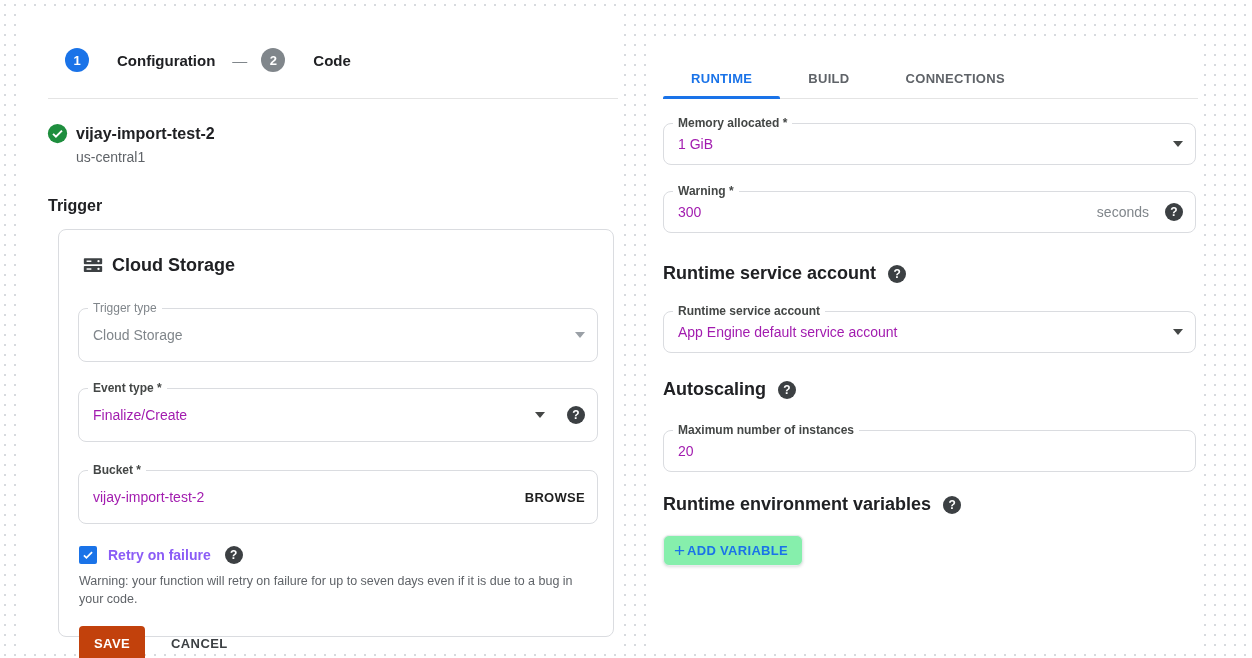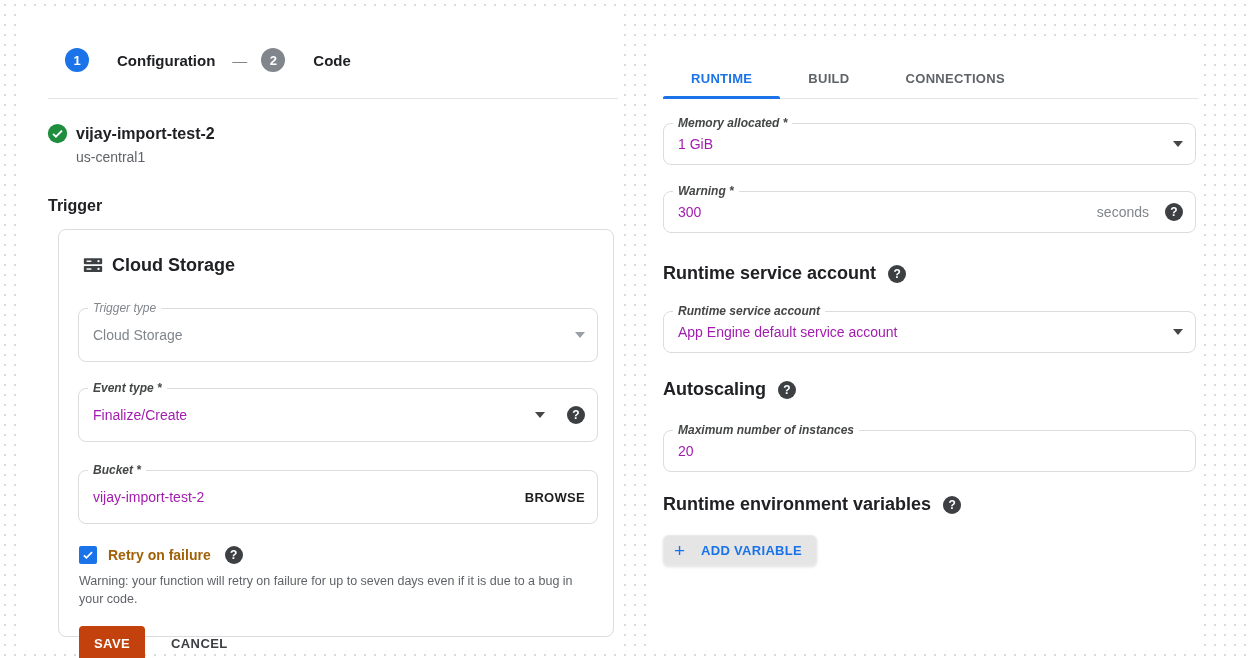--- a/index.html
+++ b/index.html
@@ -47,21 +47,21 @@
   .card-title { display:flex; align-items:center; gap:8px; margin-left:5px; }
   .card-title-text { font-size:18px; font-weight:700; color:#202124; }
 
   
   .tf {
     position:relative; border:1px solid #dadce0; border-radius:8px; background:#fff;
     display:flex; align-items:center; padding:0 12px 0 14px; height:54px; width:520px;
   }
   .tf-label {
     position:absolute; top:-8px; left:9px; background:#fff; padding:0 5px;
-    font-size:12px; font-weight:600; color:#444746; line-height:15px; white-space:nowrap;font-style:italic;
+    font-size:12px; font-weight:600; color:#444746; line-height:15px; white-space:nowrap;
   }
   .tf-value { font-size:14px; color:#a21caf; }
   .tf.disabled .tf-label { color:#80868b; font-weight:400; }
   .tf.disabled .tf-value { color:#80868b; }
   .spacer { flex:1; }
   .dd-arrow { width:0; height:0; border-left:5px solid transparent; border-right:5px solid transparent; border-top:6px solid #444746; }
   .tf.disabled .dd-arrow { border-top-color:#9aa0a6; }
   .help-icon {
     width:18px; height:18px; border-radius:50%; background:#3c4043; color:#fff;
     display:inline-flex; align-items:center; justify-content:center; flex:0 0 auto;
@@ -73,21 +73,21 @@
   .tf-trigger-type { margin:32px 0 0 1px; }
   .tf-event-type   { margin:26px 0 0 1px; }
   .tf-bucket       { margin:28px 0 0 1px; }
   .tf-event-type .dd-arrow { margin-right:22px; }
 
   .retry-row { display:flex; align-items:center; margin:22px 0 0 2px; }
   .checkbox {
     width:18px; height:18px; border-radius:2px; background:#1a73e8;
     display:flex; align-items:center; justify-content:center; cursor:pointer; flex:0 0 auto;
   }
-  .retry-label { margin-left:11px; font-size:14px; font-weight:600; color:#a16207; }
+  .retry-label { margin-left:11px; font-size:14px; font-weight:600; color:#8b5cf6; }
   .retry-row .help-icon { margin-left:14px; }
   .warning { margin:8px 0 0 2px; width:502px; font-size:12.5px; line-height:18px; color:#5f6368; }
 
   .actions { display:flex; align-items:center; gap:22px; margin:18px 0 0 2px; }
   .save-btn {
     background:#c2410c; color:#fff; border:none; border-radius:4px;
     font-family:inherit; font-size:13px; font-weight:700; letter-spacing:.4px;
     padding:10px 15px; cursor:pointer;
   }
   .cancel-btn {
@@ -114,22 +114,22 @@
   .rp-sa      { margin-top:27px; }
   .rp-max     { margin-top:30px; }
   .suffix { font-size:14px; color:#80868b; margin-right:16px; }
 
   .section-heading { display:flex; align-items:center; gap:12px; margin-left:15px; font-size:18px; font-weight:700; color:#202124; }
   .sh-service { margin-top:30px; }
   .sh-autoscaling { margin-top:26px; }
   .sh-env { margin-top:22px; }
 
   .add-var-btn {
-    display:flex; align-items:center; gap:16px; margin:20px 0 0 15px;
-    background:#e5e5e5; border:1px solid #e8eaed; border-radius:6px;
+    display:flex; align-items:center; gap:2px; margin:20px 0 0 15px;
+    background:#86efac; border:1px solid #e8eaed; border-radius:6px;
     box-shadow:0 1px 3px rgba(60,64,67,.18);
     padding:7px 14px 7px 10px; cursor:pointer; font-family:inherit;
   }
   .plus-icon { color:#1a73e8; font-size:19px; font-weight:500; line-height:14px; }
   .plus-icon::after { content:"+"; }
   .add-var-label { font-size:13px; font-weight:700; color:#1a73e8; letter-spacing:.3px; }
 </style>
 </head>
 <body>
 

